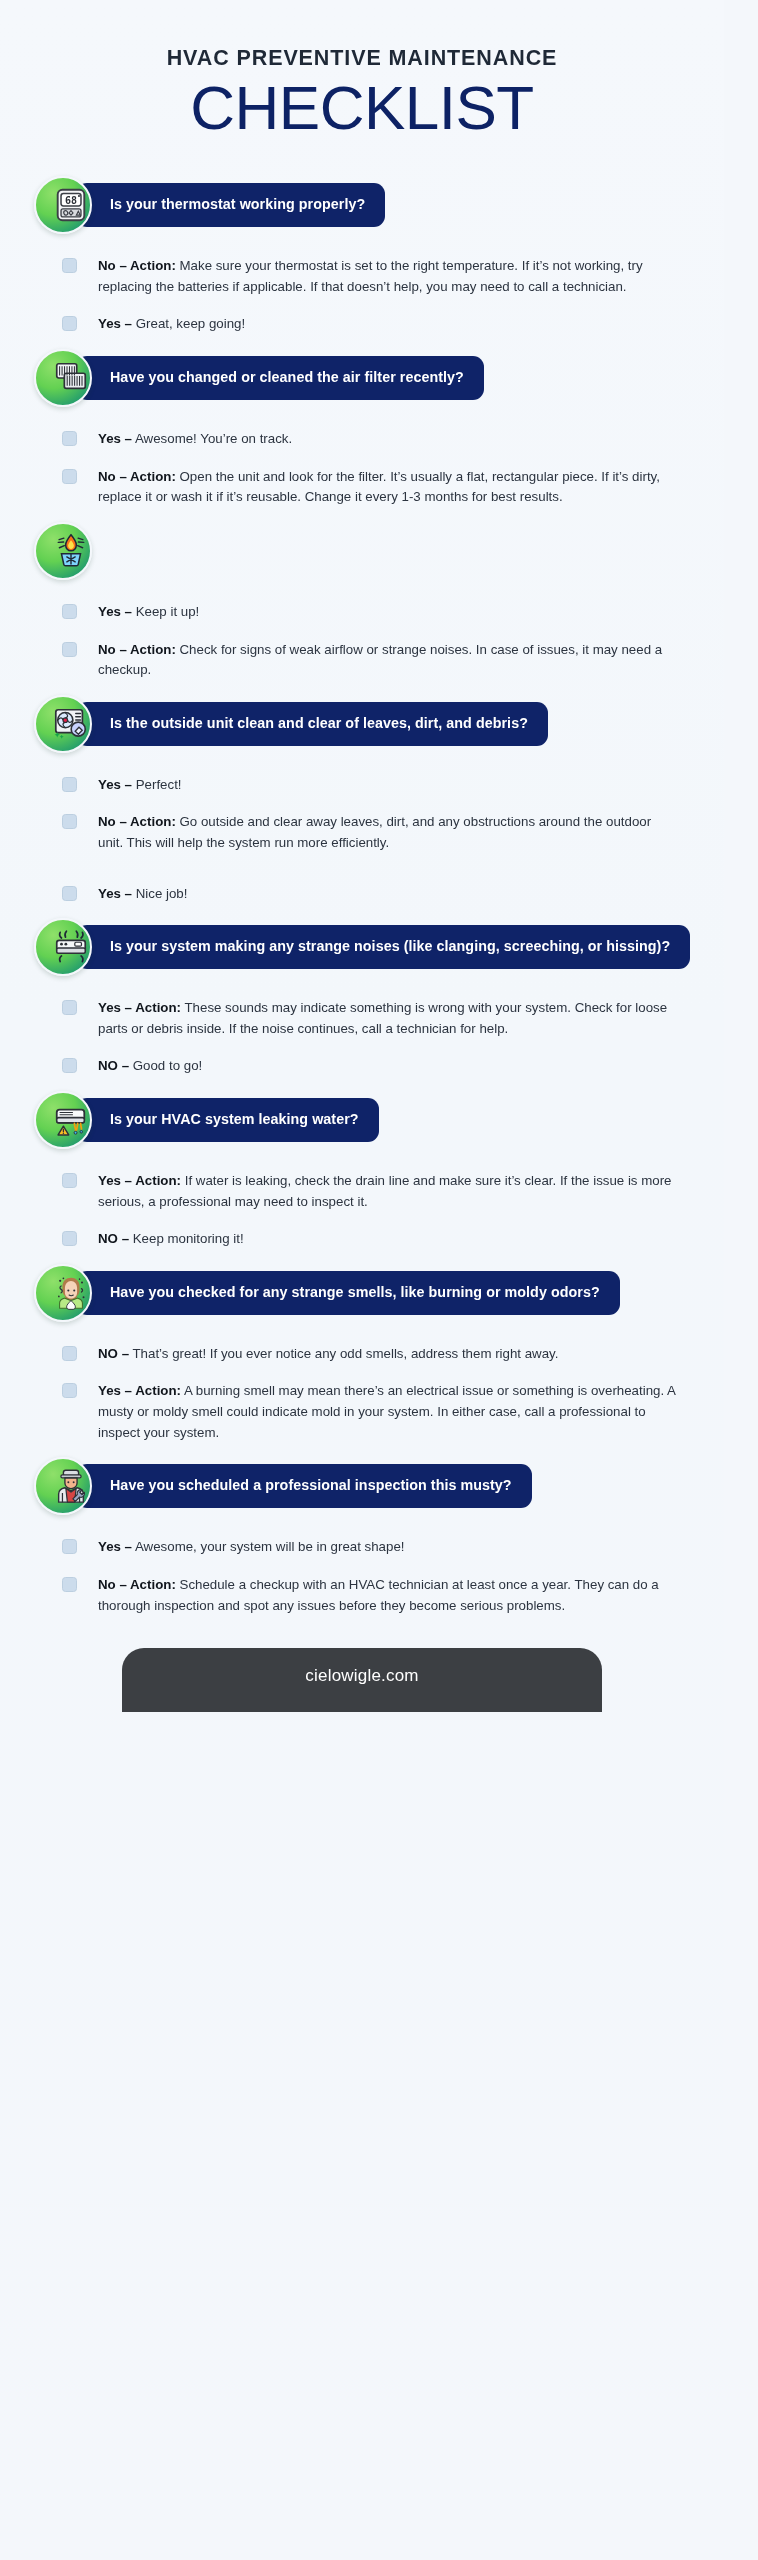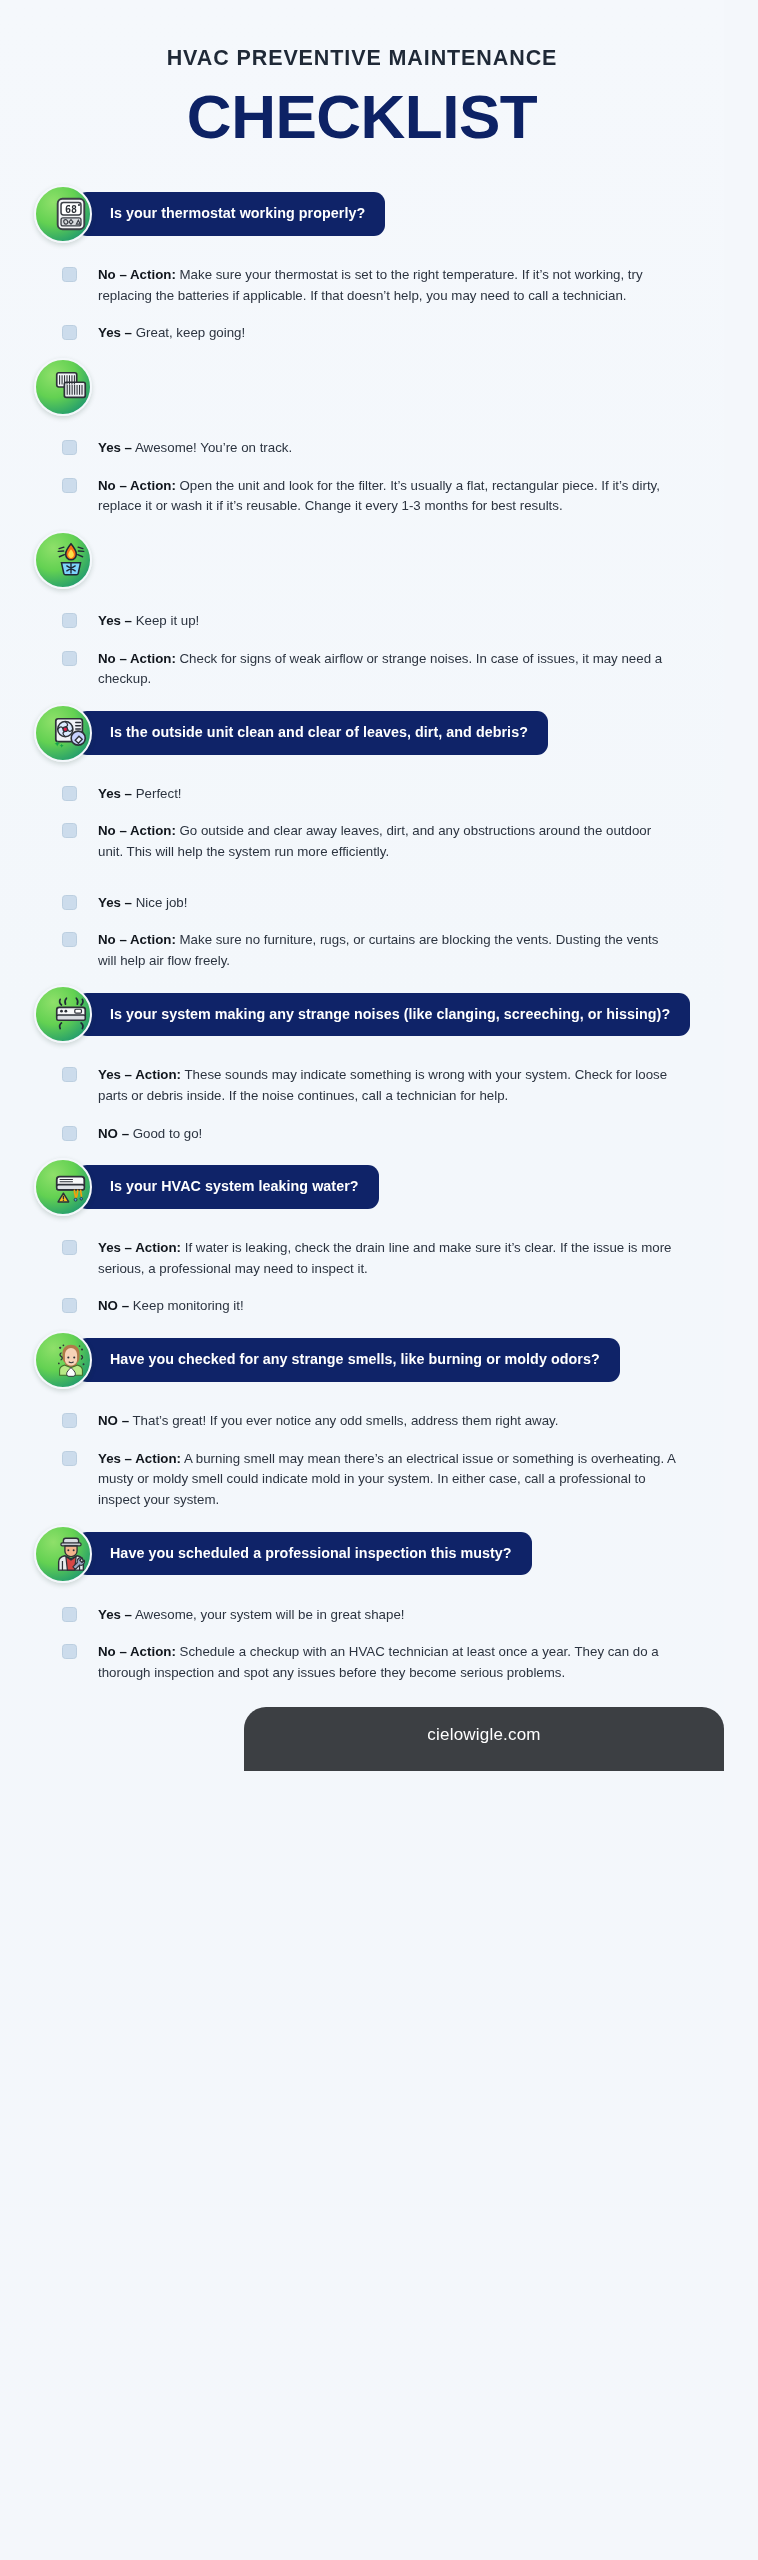--- a/index.html
+++ b/index.html
@@ -27,24 +27,24 @@
   .kicker {
     font-size: 21.5px;
     font-weight: 700;
     letter-spacing: 0.9px;
     color: #1f2937;
     text-transform: uppercase;
     line-height: 1.2;
   }
 
   .bigtitle {
-    margin-top: 13px;
+    margin-top: 4px;
     font-size: 62px;
     line-height: 1.04;
-    font-weight: 700;
+    font-weight: 400;
     letter-spacing: -0.5px;
     color: #0d2265;
     text-transform: uppercase;
   }
 
   
   .list { margin-top: 36px; padding: 0 24px 0 34px; }
 
   .block { margin-bottom: 10px; }
 
@@ -110,23 +110,23 @@
     margin-left: 21px;
     font-size: 13.3px;
     line-height: 1.55;
     color: #2c3440;
     max-width: 580px;
   }
   .atext b { color: #11161d; font-weight: 700; }
 
   
   .footer-wrap {
-    margin-top: 20px;
+    margin-top: 28px;
     display: flex;
-    justify-content: flex-end;
+    justify-content: center;
   }
   .footer-bar {
     width: 480px;
     background: #3c3f43;
     color: #ffffff;
     border-radius: 22px 22px 0 0;
     text-align: center;
     font-size: 17px;
     font-weight: 400;
     letter-spacing: 0.2px;
@@ -178,20 +178,21 @@
               <g stroke="#2d3138" stroke-width="1.8">
                 <rect x="5" y="5" width="21" height="15" rx="2" fill="#f2f4f6"></rect>
                 <rect x="13" y="15" width="22" height="16" rx="2" fill="#e9ecef"></rect>
               </g>
               <g stroke="#2d3138" stroke-width="1.1">
                 <path d="M8 7.6v9.8M10.6 7.6v9.8M13.2 7.6v9.8M15.8 7.6v9.8M18.4 7.6v9.8M21 7.6v9.8M23.6 7.6v9.8"></path>
                 <path d="M16 17.8v10.4M18.6 17.8v10.4M21.2 17.8v10.4M23.8 17.8v10.4M26.4 17.8v10.4M29 17.8v10.4M31.6 17.8v10.4"></path>
               </g>
             </svg>
           </div>
+          <div class="qpill">Have you changed or cleaned the air filter recently?</div>
         </div>
         <div class="answers">
           <div class="ans">
             <div class="cbox"></div>
             <div class="atext"><b>Yes –</b><span> Awesome! You’re on track.</span></div>
           </div>
           <div class="ans">
             <div class="cbox"></div>
             <div class="atext"><b>No – Action:</b><span> Open the unit and look for the filter. It’s usually a flat, rectangular piece. If it’s dirty, replace it or wash it if it’s reusable. Change it every 1-3 months for best results.</span></div>
           </div>
@@ -257,24 +258,20 @@
             <div class="cbox"></div>
             <div class="atext"><b>No – Action:</b><span> Go outside and clear away leaves, dirt, and any obstructions around the outdoor unit. This will help the system run more efficiently.</span></div>
           </div>
         </div>
       </div>
       <div class="block">
         <div class="answers">
           <div class="ans">
             <div class="cbox"></div>
             <div class="atext"><b>Yes –</b><span> Nice job!</span></div>
-          </div>
-          <div class="ans">
-            <div class="cbox"></div>
-            <div class="atext"><b>No – Action:</b><span> Make sure no furniture, rugs, or curtains are blocking the vents. Dusting the vents  will help air flow freely.</span></div>
           </div>
         </div>
       </div>
       <div class="block">
         <div class="qrow">
           <div class="icon-badge">
             <svg width="38" height="38" viewBox="0 0 40 40">
               <rect x="5" y="13" width="30" height="13" rx="2.5" fill="#f4f6f8" stroke="#2d3138" stroke-width="1.8"></rect>
               <rect x="5" y="21" width="30" height="5.5" rx="1.6" fill="#d9dde2" stroke="#2d3138" stroke-width="1.6"></rect>
               <circle cx="10" cy="17" r="1.5" fill="#2d3138"></circle>

